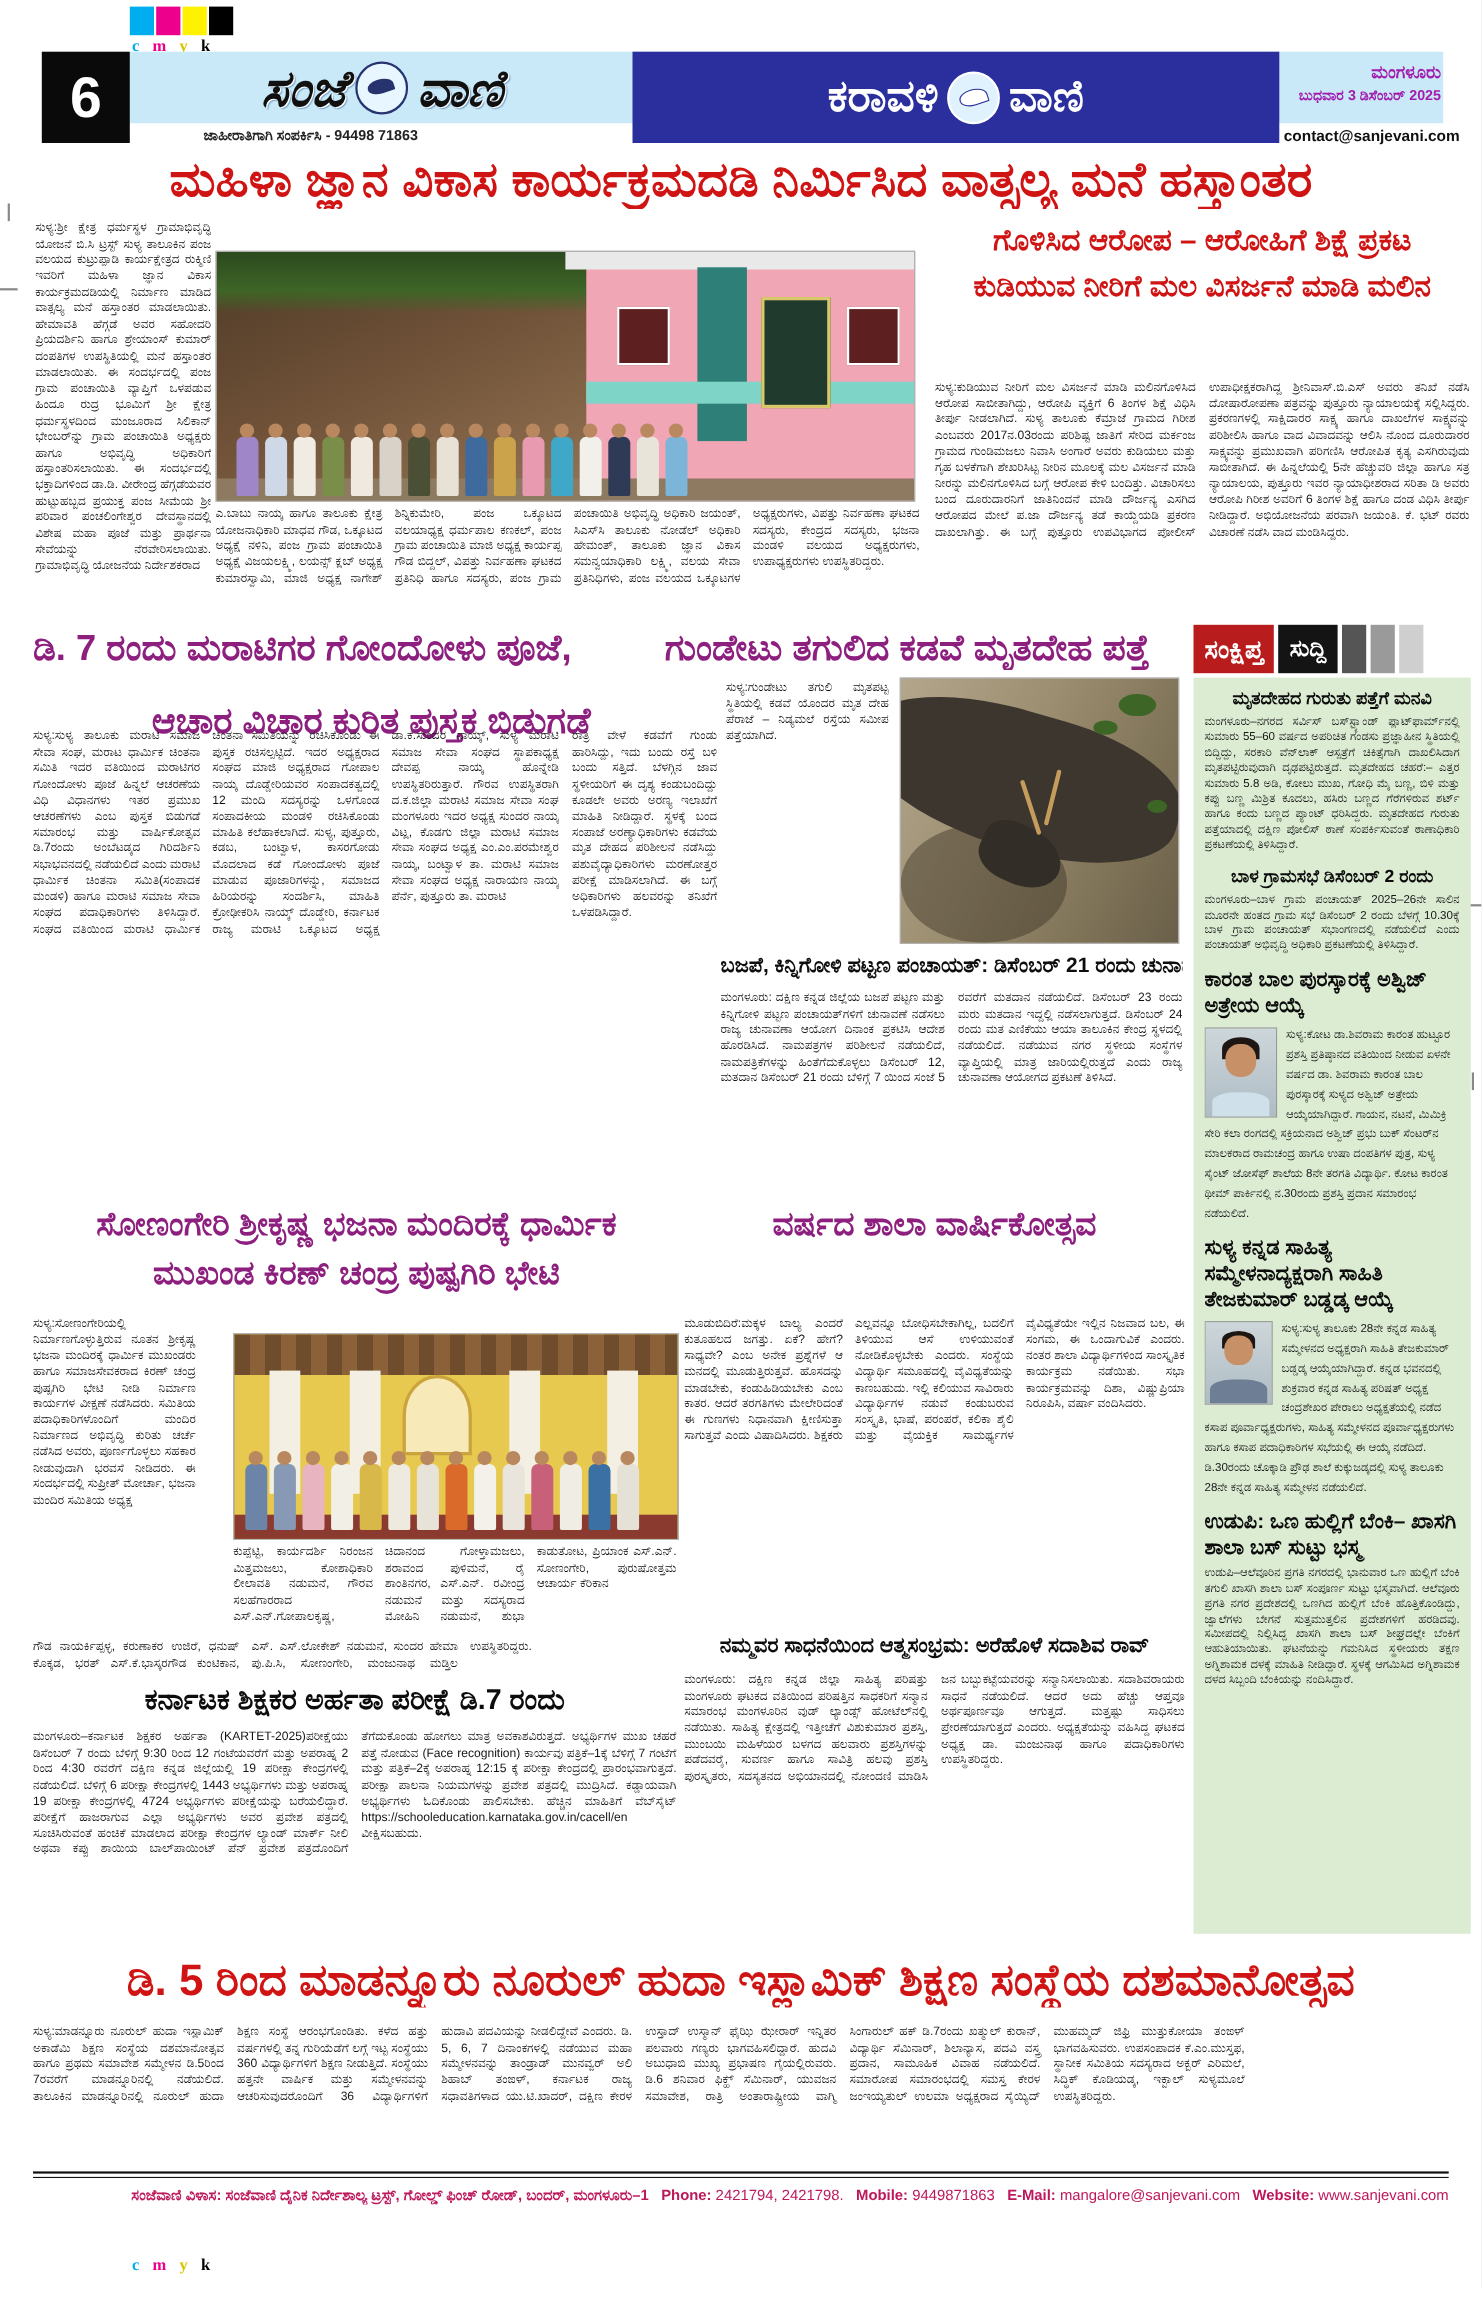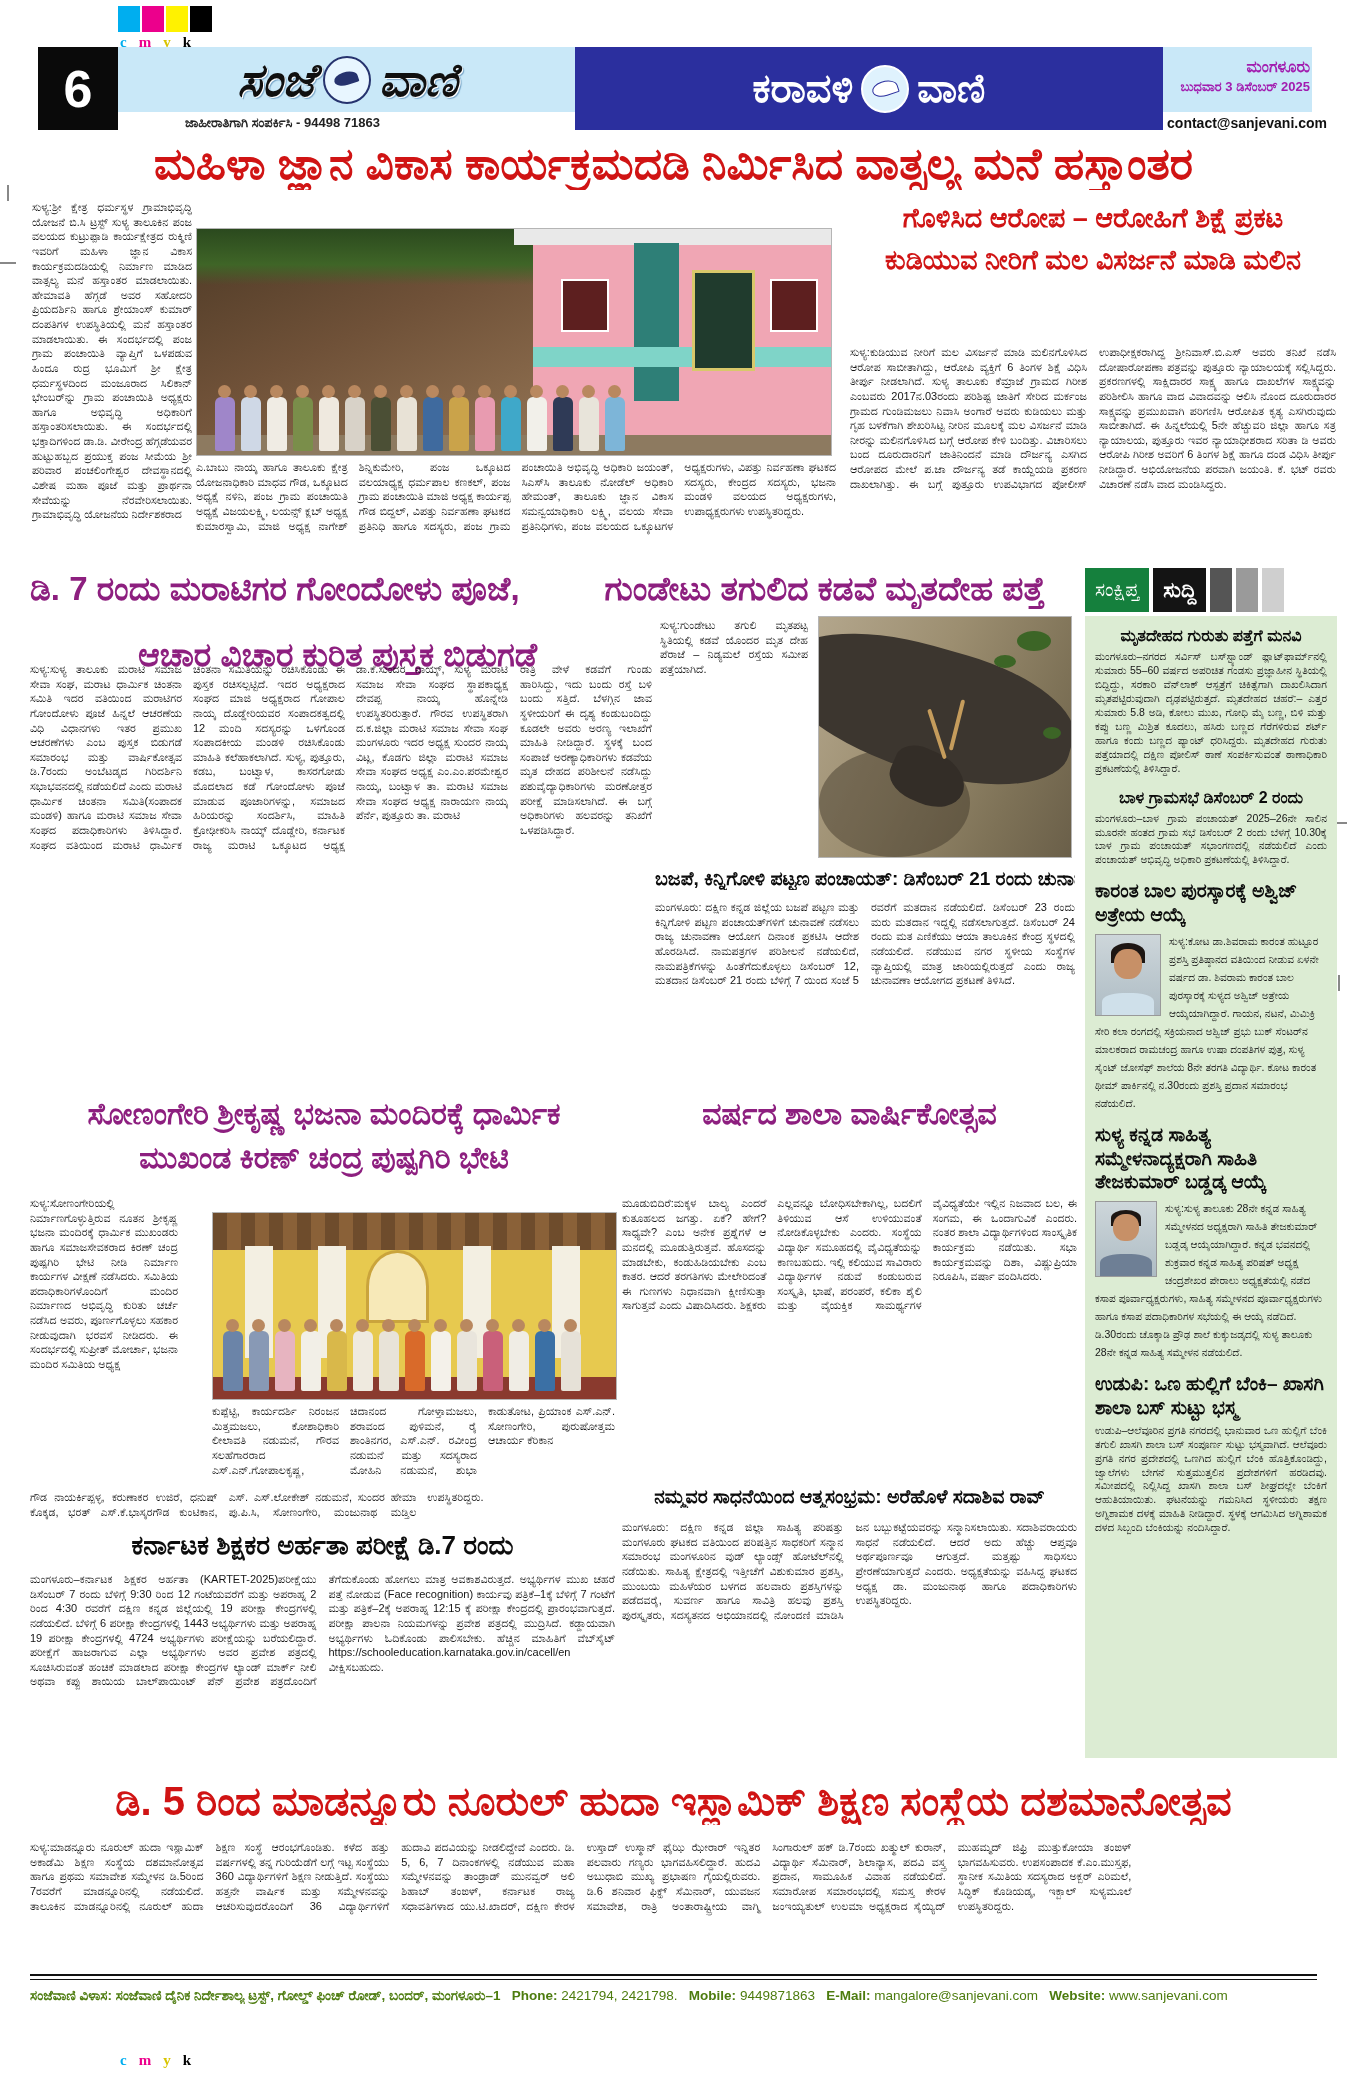--- a/index.html
+++ b/index.html
@@ -33,21 +33,21 @@
   .hl-purple{color:#8d1f7f;}
   .hl-black{color:#0d0d0d;}
   
   .bodytxt{font-size:11px;line-height:1.33;text-align:justify;color:#141414;overflow:hidden;}
   .c2{column-count:2;column-gap:12px;}
   .c3{column-count:3;column-gap:11px;}
   .c4{column-count:4;column-gap:11px;}
   .c7{column-count:7;column-gap:12px;}
   
   .briefs-head{display:flex;align-items:stretch;gap:4px;}
-  .briefs-red{background:#15803d;color:#fff;font-weight:400;font-size:19px;display:flex;align-items:center;padding:0 10px;}
+  .briefs-red{background:#b91c1c;color:#fff;font-weight:700;font-size:23px;display:flex;align-items:center;padding:0 10px;}
   .briefs-black{background:#141414;color:#fff;font-weight:800;font-size:21px;display:flex;align-items:center;padding:0 10px;}
   .briefs-gray{width:22px;}
   .briefs-panel{background:#dcecd3;padding:10px 10px 8px 10px;box-sizing:border-box;}
   .brief-item{margin-bottom:12px;overflow:hidden;}
   .brief-item h3{margin:0 0 4px 0;font-size:16px;line-height:1.25;color:#0c0c0c;}
   .brief-item.big h3{font-size:19px;}
   .brief-body{font-size:10.5px;line-height:1.33;text-align:justify;color:#161616;}
   .brief-photo{float:left;margin:3px 8px 3px 0;border:1px solid #999;position:relative;overflow:hidden;}
   .portrait{background:linear-gradient(#cdd6da,#aebcc4);}
   .portrait .hair{position:absolute;left:50%;top:8px;transform:translateX(-50%);width:34px;height:20px;border-radius:50% 50% 0 0;background:#1d1613;}
@@ -78,21 +78,21 @@
   
   .tp-bg{position:absolute;inset:0;background:#e7c94f;}
   .tp-roof{position:absolute;left:0;top:0;width:100%;height:20%;
            background:repeating-linear-gradient(90deg,#6e4c2c 0 14px,#8a6138 14px 28px);}
   .tp-pillar{position:absolute;top:18%;width:7%;height:60%;background:#f3efe2;}
   .tp-arch{position:absolute;left:38%;top:20%;width:14%;height:36%;background:#f7e9b8;border-radius:50% 50% 0 0;border:3px solid #caa43c;}
   .tp-floor{position:absolute;left:0;bottom:0;width:100%;height:12%;background:#8a3a2e;}
   .tp-people .person{height:62px;}
   
   .footer-rule{border-top:2.5px solid #111;border-bottom:1px solid #111;height:3px;}
-  .footer-line{font-size:13.5px;color:#4d7c0f;text-align:left;white-space:nowrap;overflow:hidden;}
+  .footer-line{font-size:13.5px;color:#be185d;text-align:right;white-space:nowrap;overflow:hidden;}
   .footer-line b{font-weight:800;}
   .crop{position:absolute;background:#888;}
   .nowrap{white-space:nowrap;}
 </style>
 </head>
 <body>
 
 <div id="page">
 
   <div class="abs cmyk-row" style="left:118px;top:6px;">

